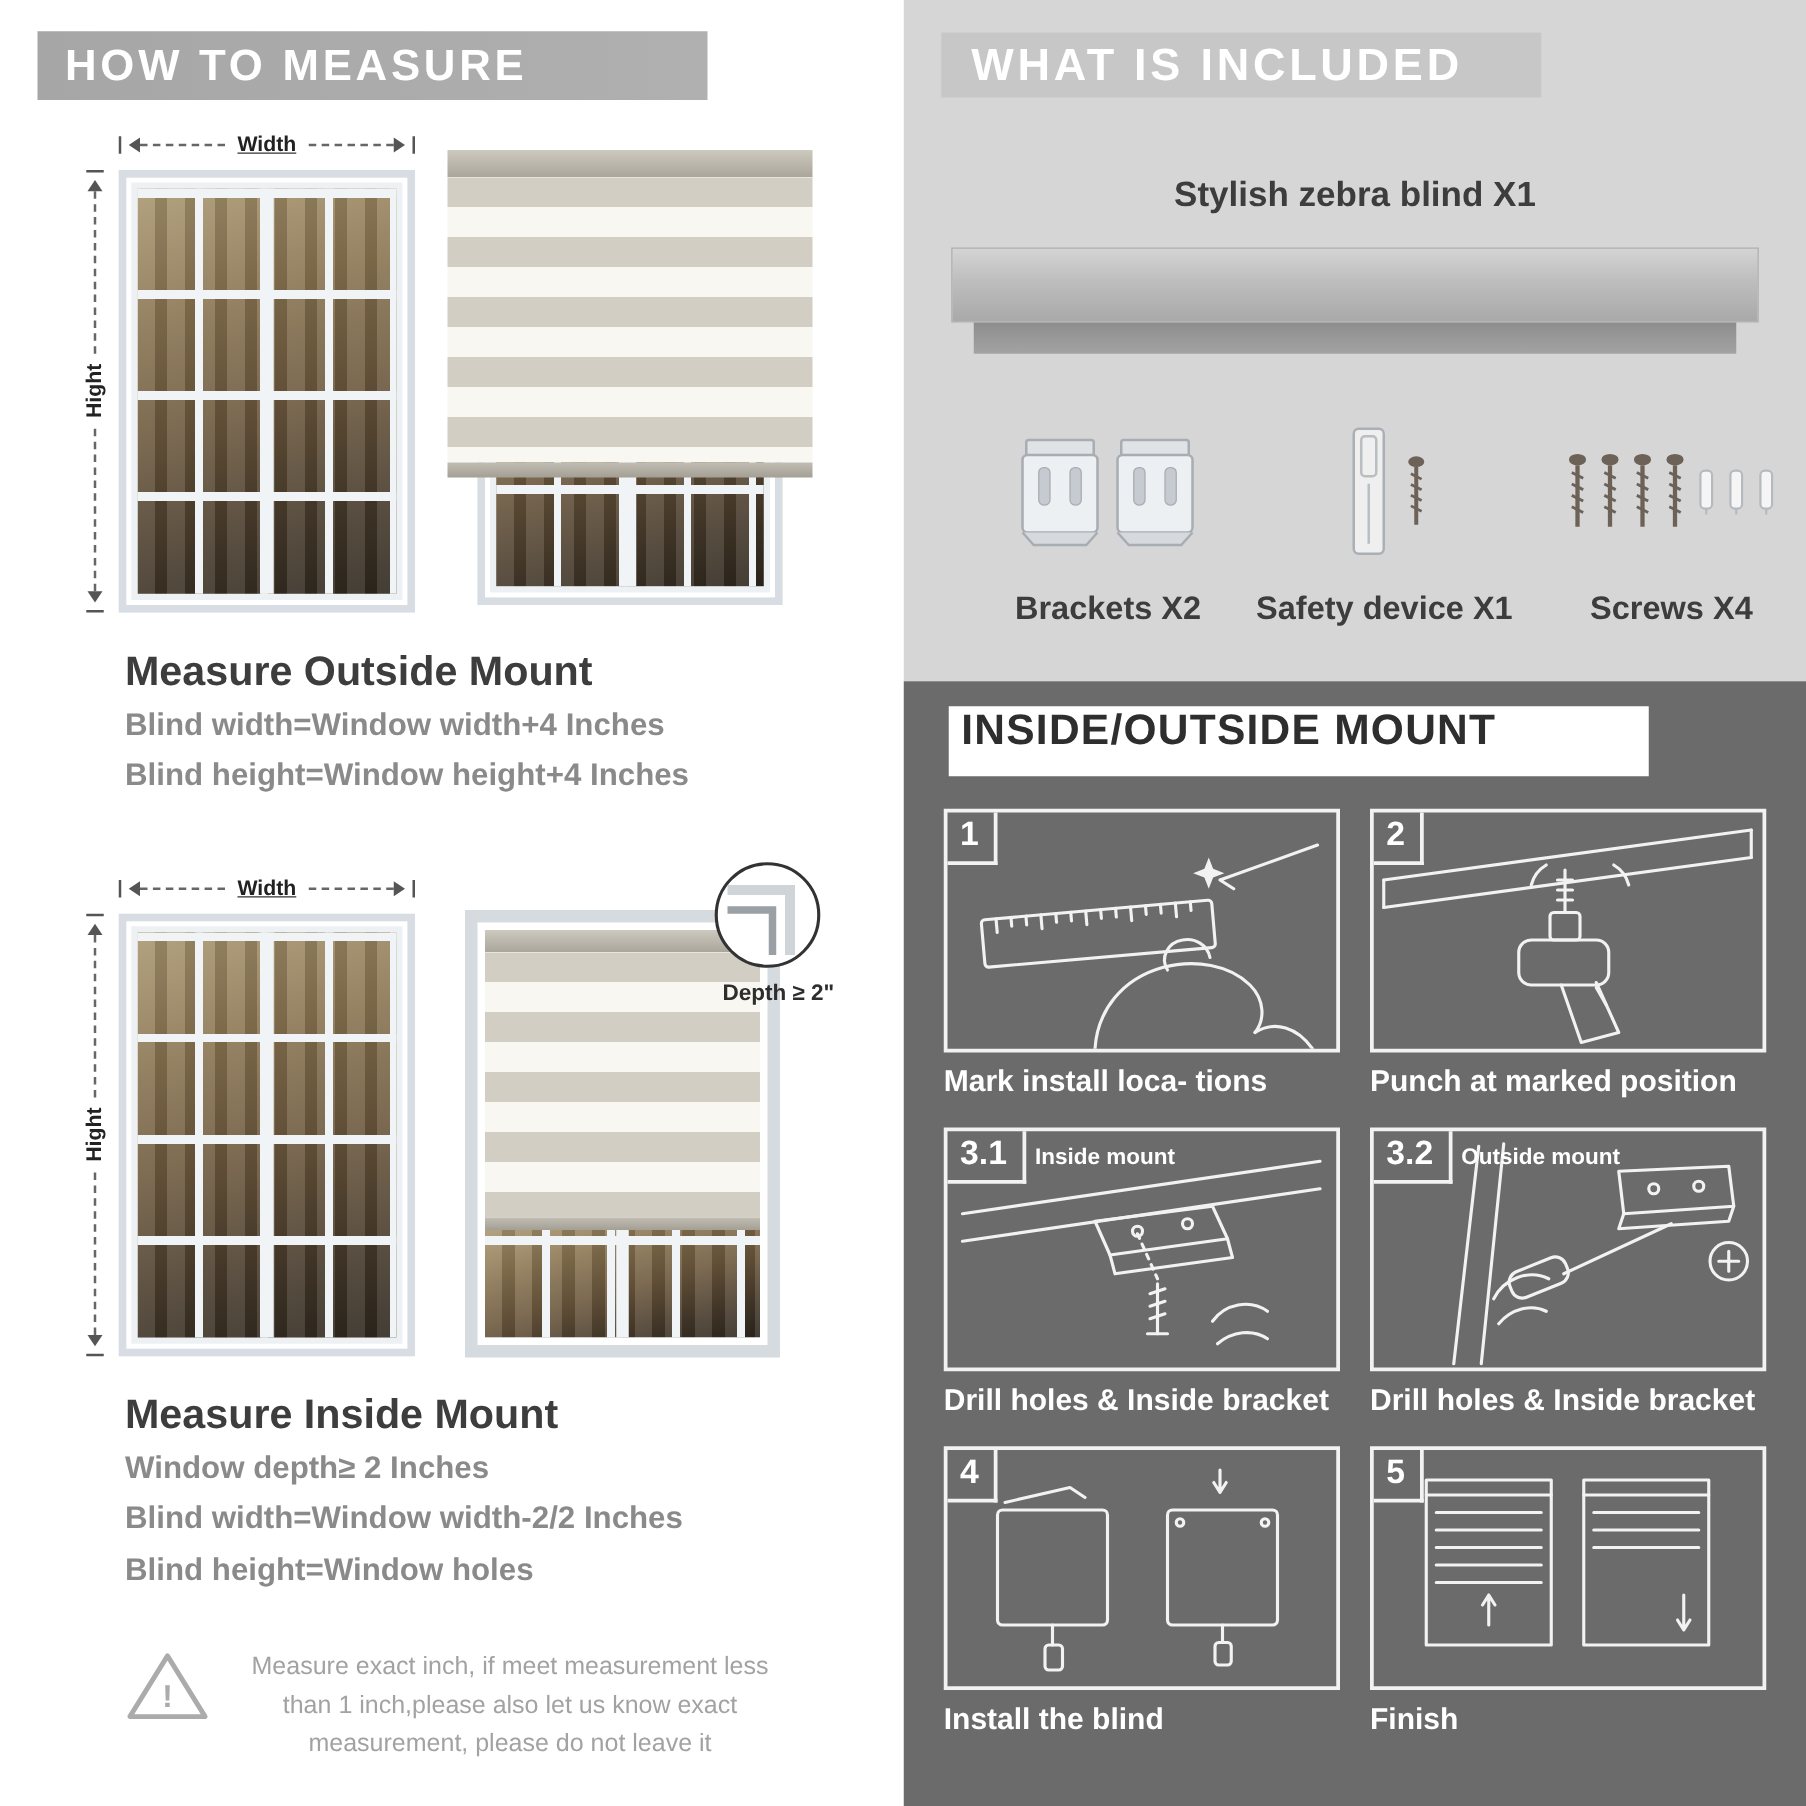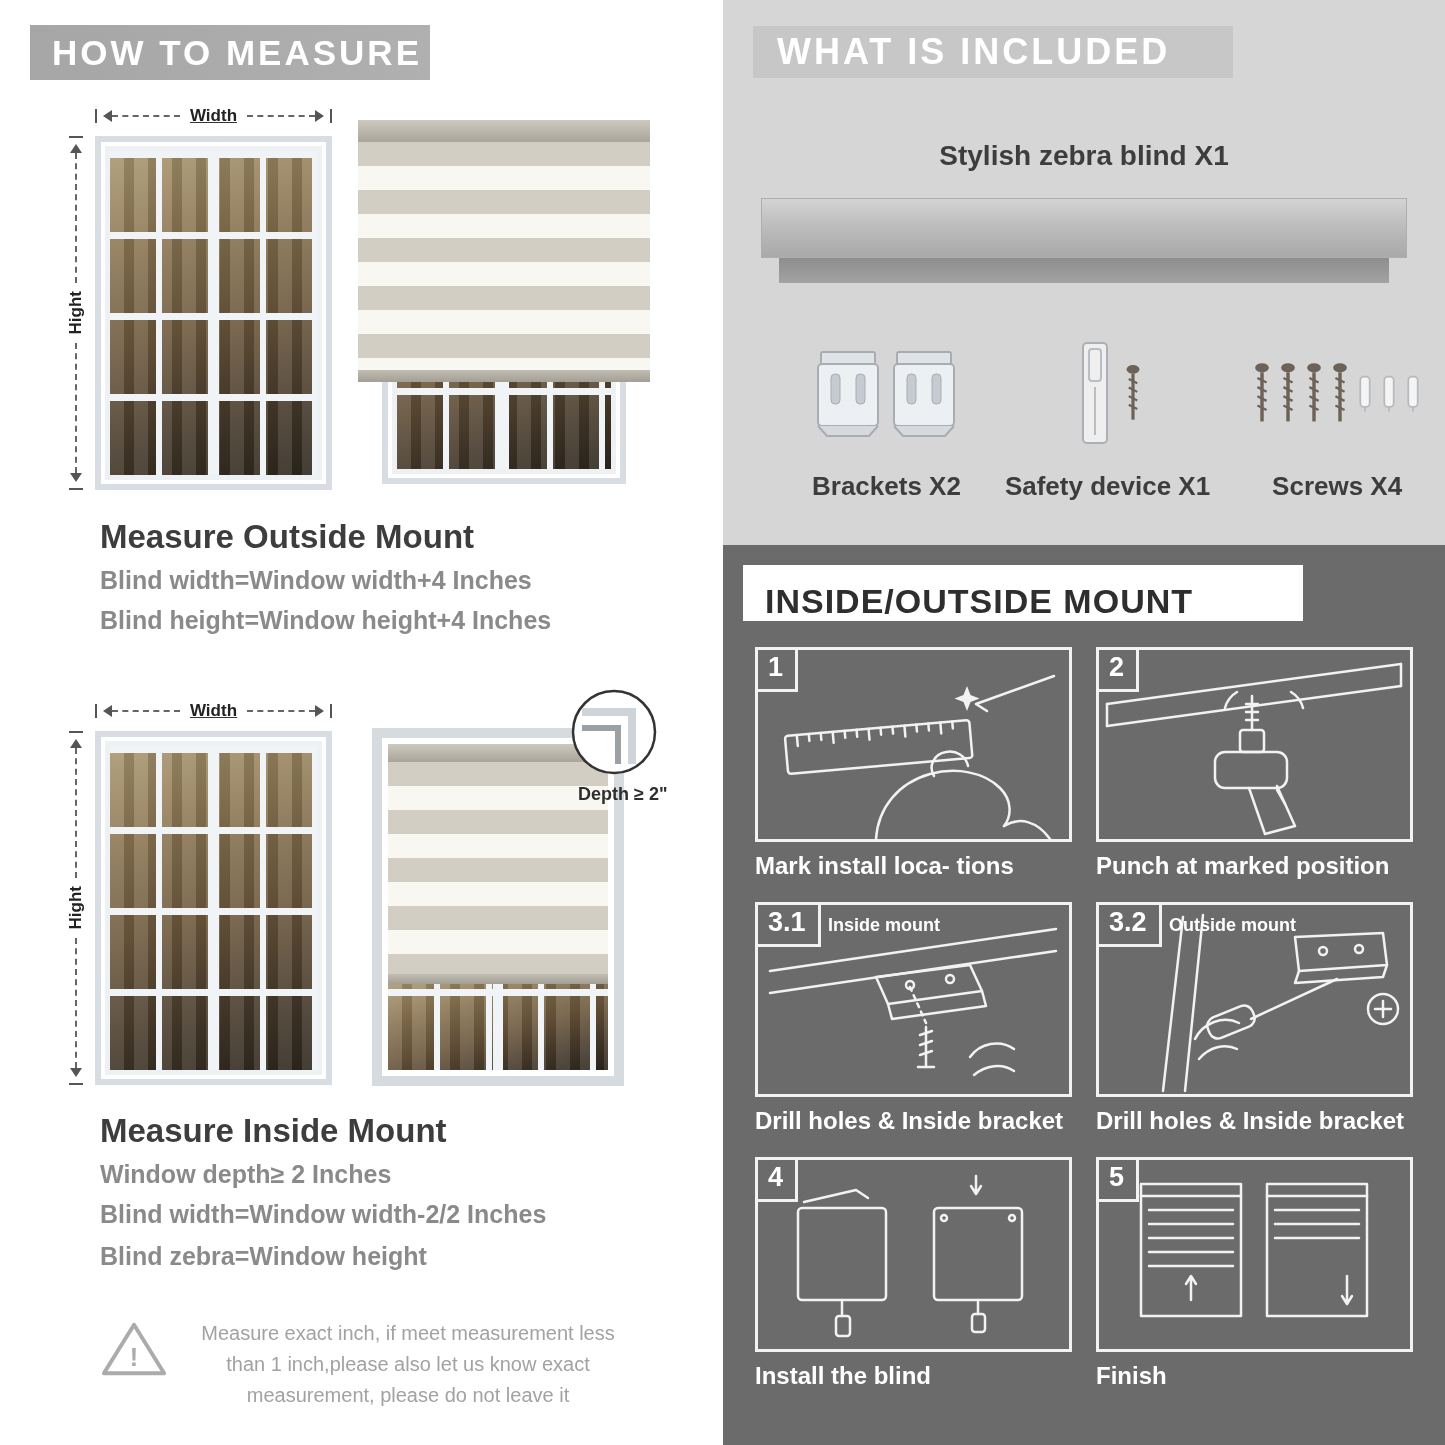--- a/index.html
+++ b/index.html
@@ -3,21 +3,21 @@
 <meta charset="utf-8">
 <style>
   html,body{margin:0;padding:0;}
   body{
     width:1445px;height:1445px;position:relative;background:#ffffff;
     font-family:"Liberation Sans", sans-serif;overflow:hidden;
   }
   
   .left-col{position:absolute;left:0;top:0;width:710px;height:1445px;background:#fff;}
   .htm-banner{
-    position:absolute;left:30px;top:25px;width:400px;height:55px;
+    position:absolute;left:30px;top:25px;width:536px;height:55px;
     background:linear-gradient(90deg,#a6a6a6,#b0b0b0);
     color:#fff;font-size:35px;font-weight:bold;letter-spacing:3px;
     display:flex;align-items:center;padding-left:22px;box-sizing:border-box;
   }
   
   .window{
     position:absolute;background:#eef1f3;border:6px solid #d7dde2;
     box-shadow:inset 0 0 0 4px #ffffff;padding:9px;box-sizing:border-box;
   }
   .glass{
@@ -83,23 +83,23 @@
   .headrail-img{position:absolute;left:38px;right:38px;top:198px;}
   .headrail-top{height:60px;background:linear-gradient(180deg,#d4d4d4 0%,#bdbdbd 45%,#a9a9a9 100%);border:1px solid #aeaeae;box-sizing:border-box;}
   .headrail-lip{margin:0 18px;height:25px;background:linear-gradient(180deg,#8d8d8d,#a3a3a3);}
   .included-items{position:absolute;left:45px;right:40px;top:325px;display:flex;justify-content:space-between;}
   .inc-group{display:flex;flex-direction:column;align-items:center;margin-left:44px;}
   .inc-graphic{height:138px;display:flex;align-items:center;gap:10px;}
   .inc-label{margin-top:8px;font-size:26px;font-weight:bold;color:#3d3d3d;white-space:nowrap;}
   
   .mount-section{position:relative;width:722px;height:900px;background:#6b6b6b;}
   .mount-banner{
-    position:absolute;left:20px;top:20px;width:560px;height:56px;background:#fff;
+    position:absolute;left:36px;top:20px;width:560px;height:56px;background:#fff;
     color:#2e2e2e;font-size:34px;font-weight:bold;letter-spacing:1px;
-    display:flex;align-items:flex-end;padding-left:22px;box-sizing:border-box;
+    display:flex;align-items:flex-start;padding-left:10px;box-sizing:border-box;
   }
   .steps-grid{
     position:absolute;left:32px;top:102px;
     display:grid;grid-template-columns:317px 317px;column-gap:24px;row-gap:16px;
   }
   .step-cell{display:flex;flex-direction:column;}
   .panel{
     position:relative;height:195px;border:3px solid #f2f2f2;box-sizing:border-box;
   }
   .badge{
@@ -193,21 +193,21 @@
       <circle cx="44" cy="44" r="41" fill="#ffffff" stroke="#333" stroke-width="2.5"></circle>
       <path d="M12 24 L62 24 L62 76" stroke="#cfd4d8" stroke-width="8" fill="none"></path>
       <path d="M12 40 L48 40 L48 76" stroke="#9aa0a4" stroke-width="6" fill="none"></path>
     </svg>
   </div>
   <div class="depth-label" style="left:578px;top:784px;">Depth ≥ 2"</div>
 
   <div class="h-measure" style="top:1112px;">Measure Inside Mount</div>
   <div class="m-line" style="top:1160px;">Window depth≥ 2 Inches</div>
   <div class="m-line" style="top:1200px;">Blind width=Window width-2/2 Inches</div>
-  <div class="m-line" style="top:1242px;">Blind zebra=Window height</div>
+  <div class="m-line" style="top:1242px;">Blind height=Window holes</div>
 
   <div class="warning-wrap">
     <svg width="68" height="62" viewBox="0 0 70 62">
       <path d="M35 6 L66 56 L4 56 Z" fill="none" stroke="#ababab" stroke-width="4" stroke-linejoin="round"></path>
       <text x="35" y="48" text-anchor="middle" font-size="26" font-weight="bold" fill="#ababab">!</text>
     </svg>
     <div class="warning-text">Measure exact inch, if meet measurement less than 1 inch,please also let us know exact measurement, please do not leave it</div>
   </div>
 </div>
 

